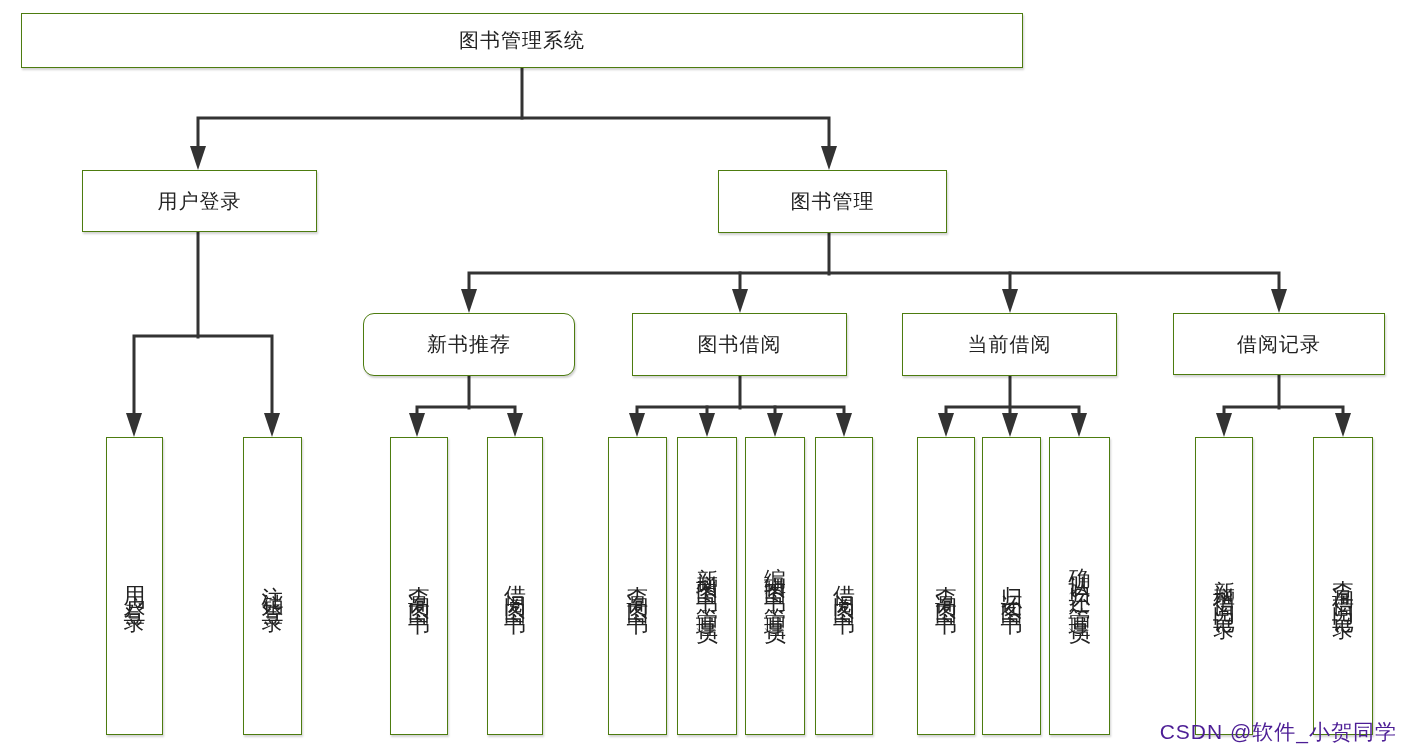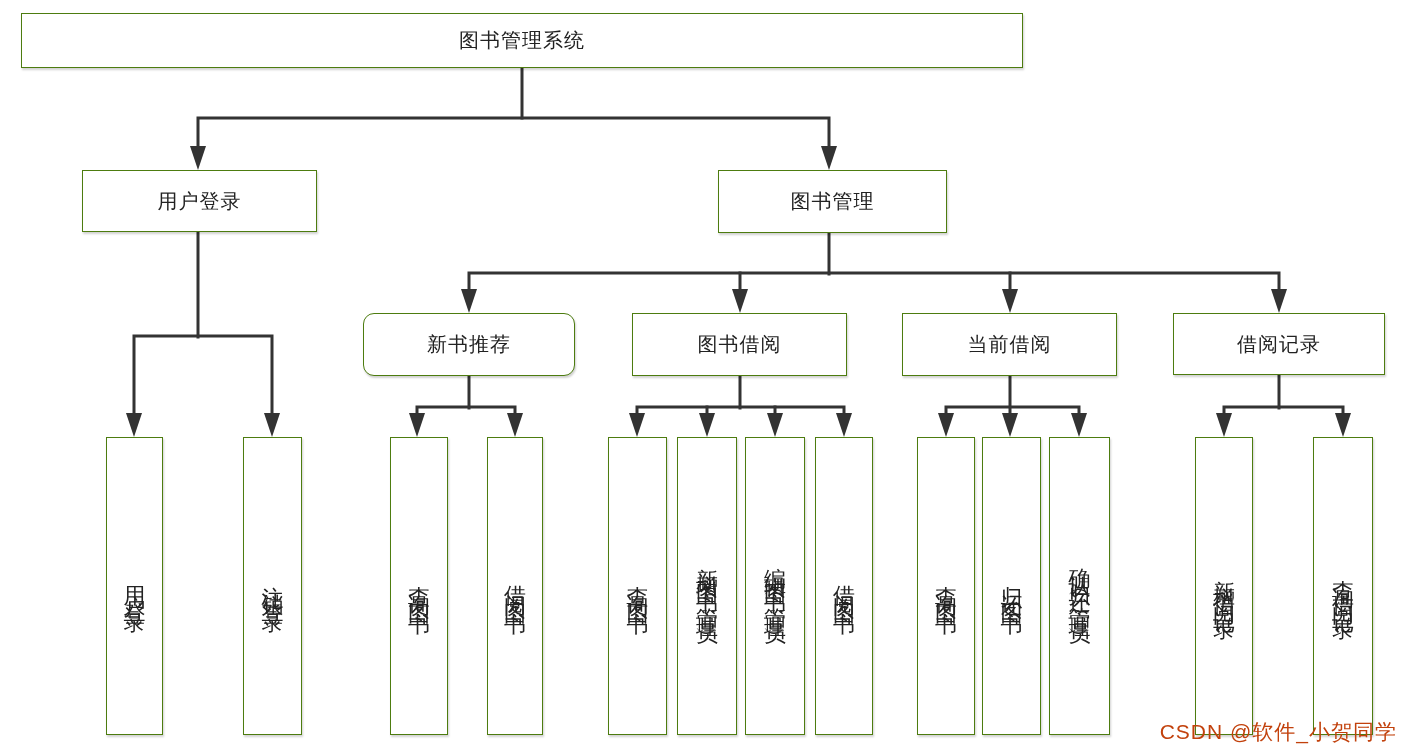--- a/index.html
+++ b/index.html
@@ -30,21 +30,21 @@
     letter-spacing:9px;
     line-height:1;
     text-align:center;
   }
   .v-box.long{letter-spacing:8px;}
   .watermark{
     position:absolute;
     right:8px;
     bottom:1px;
     font-size:21px;
-    color:#c2410c;
+    color:#4c1d95;
     z-index:5;
     letter-spacing:1px;
     white-space:nowrap;
   }
   
   #root   {left:21px;  top:13px;  width:1002px; height:55px;}
   #b-user {left:82px;  top:170px; width:235px;  height:62px;}
   #b-book {left:712px; top:170px; width:229px;  height:63px;margin-left:6px;}
   #g-new  {left:363px; top:313px; width:212px;  height:63px;border-radius:11px;}
   #g-bor  {left:632px; top:313px; width:215px;  height:63px;}

